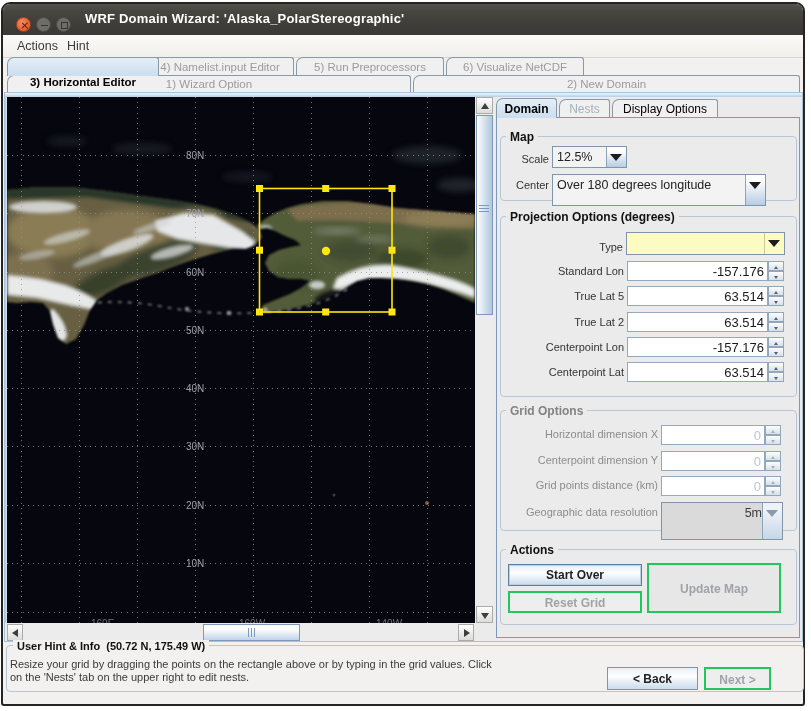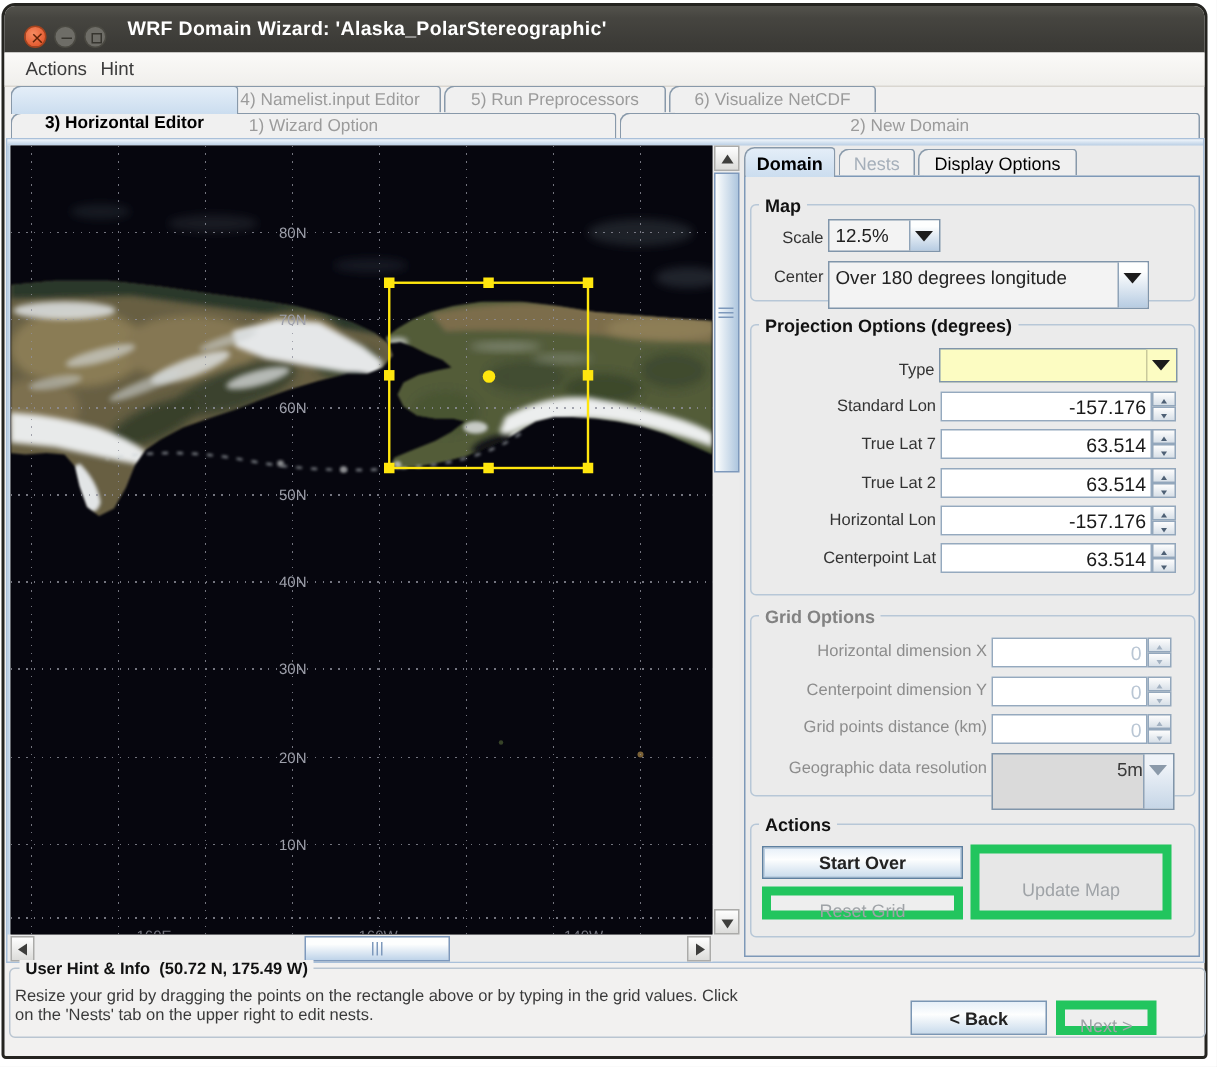--- a/index.html
+++ b/index.html
@@ -33,21 +33,21 @@
 #rpanel{position:absolute;left:491px;top:24px;width:304px;height:521px;background:#EBEBEB;border:1px solid #7E99B8}
 .group{position:absolute;border:1px solid #B7C7D7;border-radius:4px}
 .gtitle{position:absolute;left:5px;top:-7px;background:#EBEBEB;padding:0 4px;font-size:12px;font-weight:bold;color:#111}
 .lbl{position:absolute;font-size:11px;color:#333;text-align:right}
 .field{position:absolute;background:#fff;border:1px solid #95A9BE;font-size:13px;color:#1A1A1A;text-align:right;padding:2px 3px 0 0}
 .spin{position:absolute;width:16px}
 .spin .up,.spin .dn{position:absolute;left:0;width:16px;height:50%;background:linear-gradient(180deg,#FDFDFD,#D8E0E8);border:1px solid #93A7BC}
 .spin .dn{top:50%}
 .dis{color:#B9C6D4 !important}
 .btn{position:absolute;background:linear-gradient(180deg,#E6EFF8 0%,#FDFEFE 40%,#C9DBEC 100%);border:1px solid #7A96B4;font-size:12px;font-weight:bold;color:#222;text-align:center}
-.btn.off{background:#EEEEEE;border:6px solid #22c55e;color:#9FA3A7;font-weight:normal}
+.btn.off{background:#EEEEEE;border:2px solid #22c55e;color:#9FA3A7;font-weight:bold}
 .combo{position:absolute;border:1px solid #8095AA;background:#F3F3F3;display:flex}
 .combo .cval{flex:1;font-size:12.5px;color:#222;padding:3px 0 0 4px;white-space:nowrap;overflow:hidden}
 .combo .carr{width:20px;border-left:1px solid #8FA3B8;background:linear-gradient(180deg,#FDFEFE 20%,#B7CCE2);position:relative}
 .combo .carr i{position:absolute;left:3px;top:7px;width:0;height:0;border-left:6.5px solid transparent;border-right:6.5px solid transparent;border-top:7px solid #1C1C1C}
 .combo.yel{background:#FCFCC2}
 .combo .carr.yel{background:#FCFCC2;border-left:1px solid #C9C99B}
 .combo.gdis{background:#DADADA}
 .combo .carr.cdis{background:linear-gradient(180deg,#EFF3F8 20%,#C6D6E7)}
 .combo .carr.cdis i{border-top-color:#8B9AAA}
 .spin .su{position:absolute;left:4.5px;top:4px;width:0;height:0;border-left:2.8px solid transparent;border-right:2.8px solid transparent;border-bottom:3.2px solid #4E6075}
@@ -268,41 +268,41 @@
       <div class="lbl" style="left:26px;top:147px;width:101px">Standard Lon</div>
       <div class="field" style="left:130px;top:143px;width:141px;height:20px">-157.176</div>
       <div class="spin" style="left:271px;top:143px;height:20px">
           <span class="up">
             <i class="su"></i>
           </span>
           <span class="dn">
             <i class="sd"></i>
           </span>
         </div>
-      <div class="lbl" style="left:26px;top:172px;width:101px">True Lat 7</div>
+      <div class="lbl" style="left:26px;top:172px;width:101px">True Lat 5</div>
       <div class="field" style="left:130px;top:168px;width:141px;height:20px">63.514</div>
       <div class="spin" style="left:271px;top:168px;height:20px">
           <span class="up">
             <i class="su"></i>
           </span>
           <span class="dn">
             <i class="sd"></i>
           </span>
         </div>
       <div class="lbl" style="left:26px;top:198px;width:101px">True Lat 2</div>
       <div class="field" style="left:130px;top:194px;width:141px;height:20px">63.514</div>
       <div class="spin" style="left:271px;top:194px;height:20px">
           <span class="up">
             <i class="su"></i>
           </span>
           <span class="dn">
             <i class="sd"></i>
           </span>
         </div>
-      <div class="lbl" style="left:26px;top:223px;width:101px">Horizontal Lon</div>
+      <div class="lbl" style="left:26px;top:223px;width:101px">Centerpoint Lon</div>
       <div class="field" style="left:130px;top:219px;width:141px;height:20px">-157.176</div>
       <div class="spin" style="left:271px;top:219px;height:20px">
           <span class="up">
             <i class="su"></i>
           </span>
           <span class="dn">
             <i class="sd"></i>
           </span>
         </div>
       <div class="lbl" style="left:26px;top:248px;width:101px">Centerpoint Lat</div>

